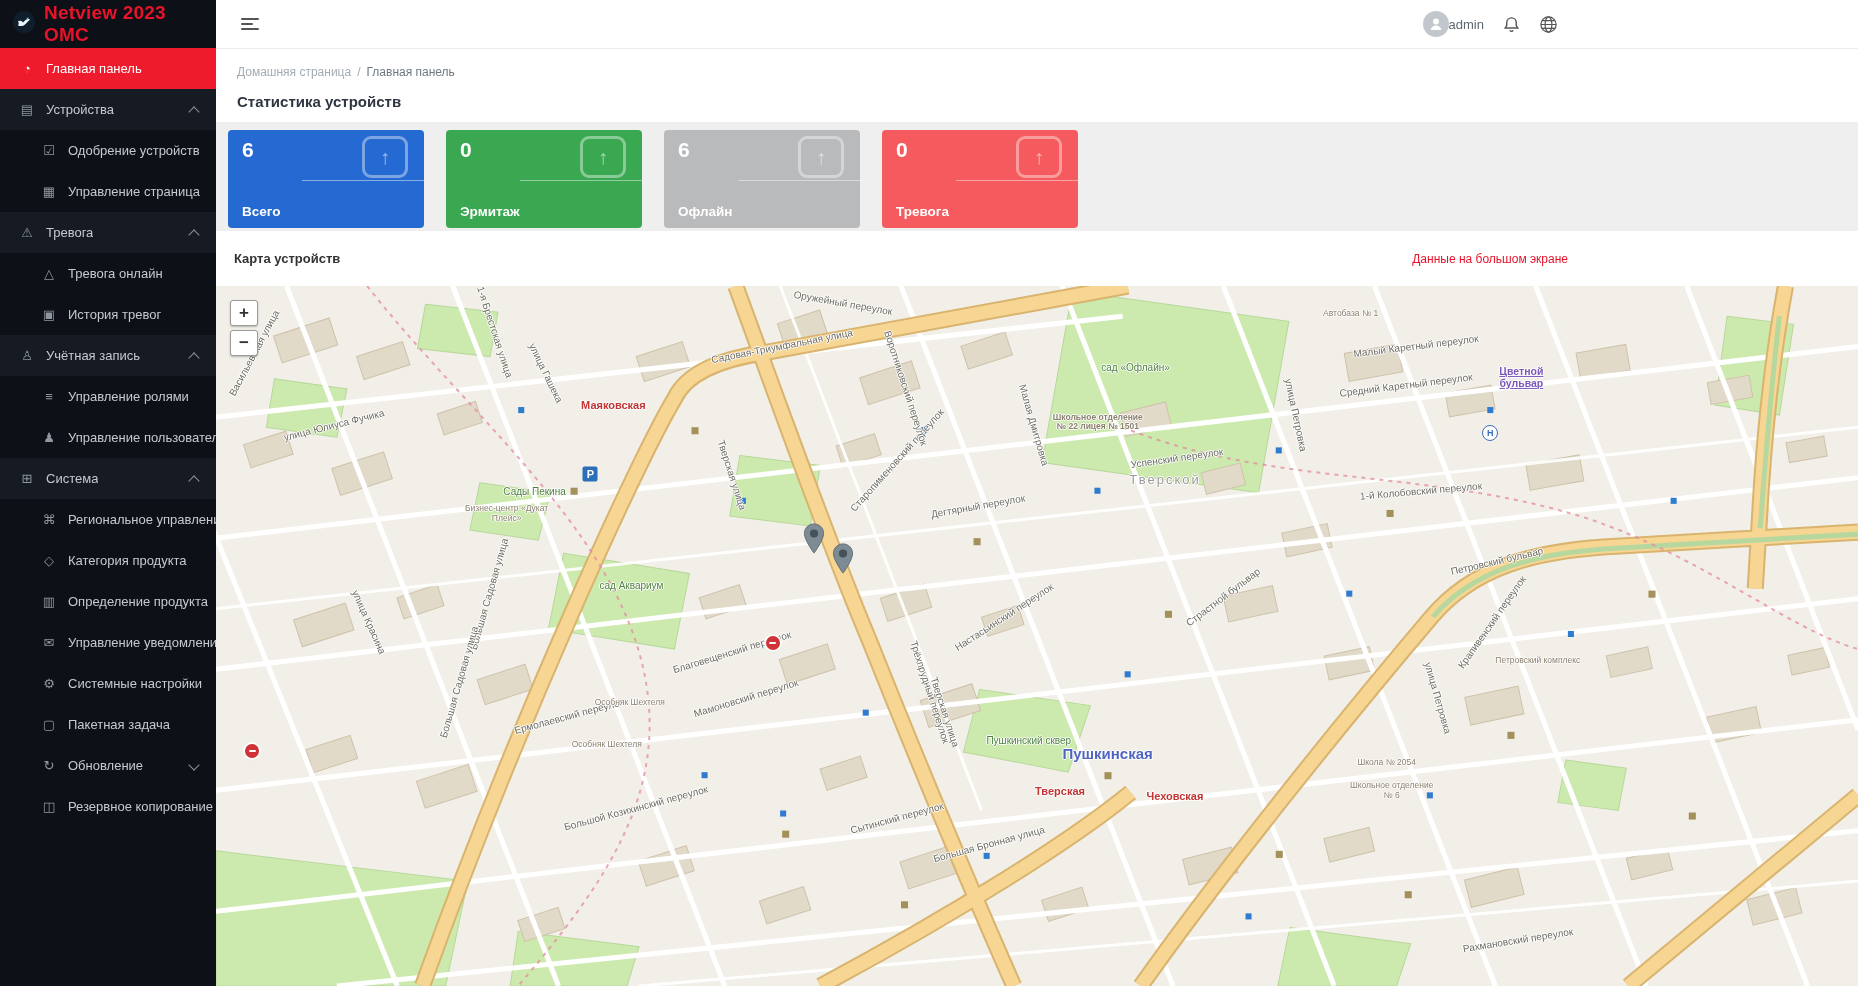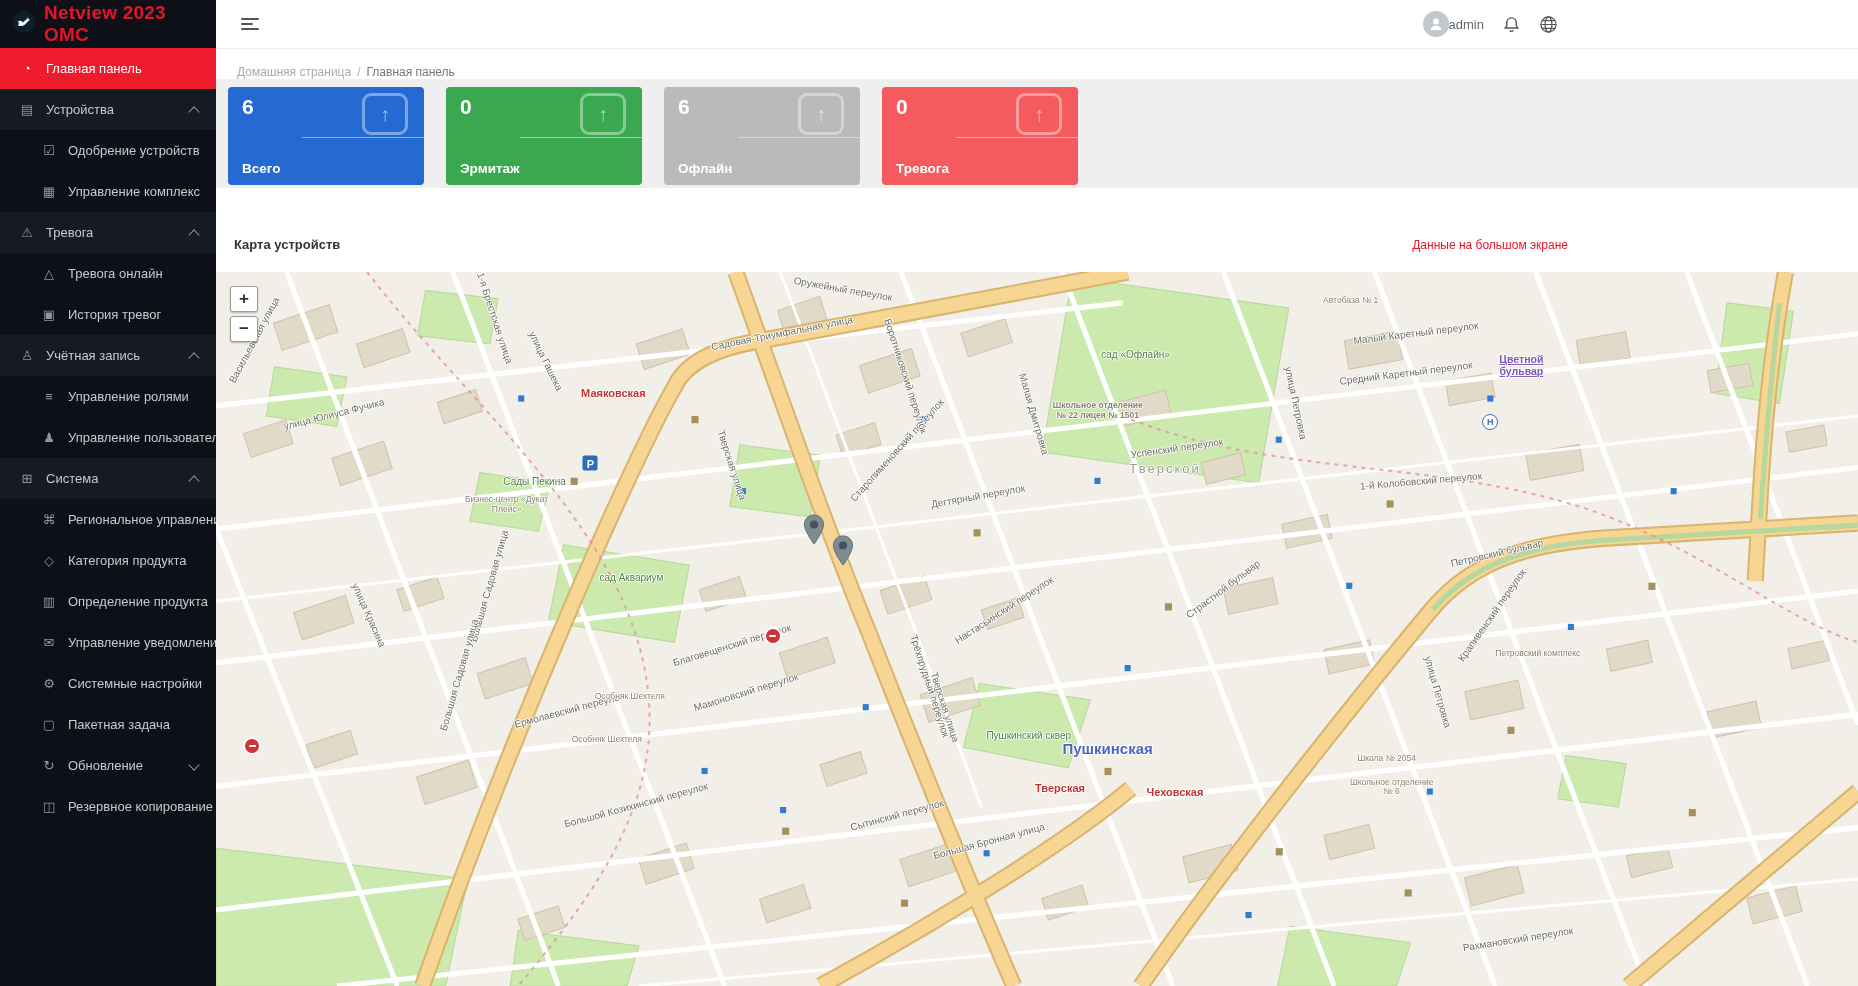--- a/index.html
+++ b/index.html
@@ -43,21 +43,21 @@
   
   .band{background:#efefef;padding:8px 12px 3px 12px;}
   .cards{display:flex;gap:22px;}
   .stat-card{width:196px;height:98px;border-radius:4px;position:relative;color:#fff;flex:none;}
   .stat-value{position:absolute;top:8px;left:14px;font-size:21px;font-weight:700;}
   .stat-label{position:absolute;bottom:9px;left:14px;font-size:13.5px;font-weight:700;}
   .stat-divider{position:absolute;top:50px;left:38%;right:0;border-top:1px solid rgba(255,255,255,.45);}
   .stat-icon{position:absolute;top:6px;right:16px;width:40px;height:36px;border:3px solid rgba(255,255,255,.4);border-radius:9px;display:flex;align-items:center;justify-content:center;font-size:20px;font-weight:700;color:rgba(255,255,255,.55);}
 
   
-  .map-card{flex:1;display:flex;flex-direction:column;min-height:0;margin-top:29px;}
+  .map-card{flex:1;display:flex;flex-direction:column;min-height:0;}
   .map-header{height:55px;min-height:55px;display:flex;align-items:center;padding-left:18px;background:#fff;}
   .map-title{font-size:13px;font-weight:700;color:#333;}
   .map-link{margin-left:auto;margin-right:290px;font-size:12px;color:#e8132a;cursor:pointer;white-space:nowrap;}
   .map-wrap{flex:1;position:relative;overflow:hidden;background:#f2efe9;}
   .map-svg{position:absolute;inset:0;width:100%;height:100%;display:block;}
   .bld{fill:#e1dac9;stroke:#cfc2aa;stroke-width:1;}
   .mdot{fill:#2f7bd0;}
   .pdot{fill:#96803f;opacity:.85;}
 
   #map-labels{position:absolute;inset:0;}
@@ -110,21 +110,21 @@
           <span class="nav-icon">▤</span>
           <span class="nav-label">Устройства</span>
           <span class="chev up"></span>
         </div>
         <div class="nav-row nav-child">
           <span class="nav-icon">☑</span>
           <span class="nav-label">Одобрение устройств</span>
         </div>
         <div class="nav-row nav-child">
           <span class="nav-icon">▦</span>
-          <span class="nav-label">Управление комплекс</span>
+          <span class="nav-label">Управление страница</span>
         </div>
         <div class="nav-row nav-section">
           <span class="nav-icon">⚠</span>
           <span class="nav-label">Тревога</span>
           <span class="chev up"></span>
         </div>
         <div class="nav-row nav-child">
           <span class="nav-icon">△</span>
           <span class="nav-label">Тревога онлайн</span>
         </div>
@@ -218,20 +218,21 @@
           </svg>
         </span>
       </div>
     </header>
 
     <div class="crumbs">
       <span>Домашняя страница</span>
       <span>/</span>
       <span class="crumb-current">Главная панель</span>
     </div>
+    <div class="page-title">Статистика устройств</div>
 
     <div class="band">
       <div class="cards" id="stat-cards">
           <div class="stat-card" style="background: rgb(37, 105, 210);">
             <div class="stat-value">6</div>
             <div class="stat-icon">↑</div>
             <div class="stat-divider"></div>
             <div class="stat-label">Всего</div>
           </div>
           <div class="stat-card" style="background: rgb(58, 168, 81);">

